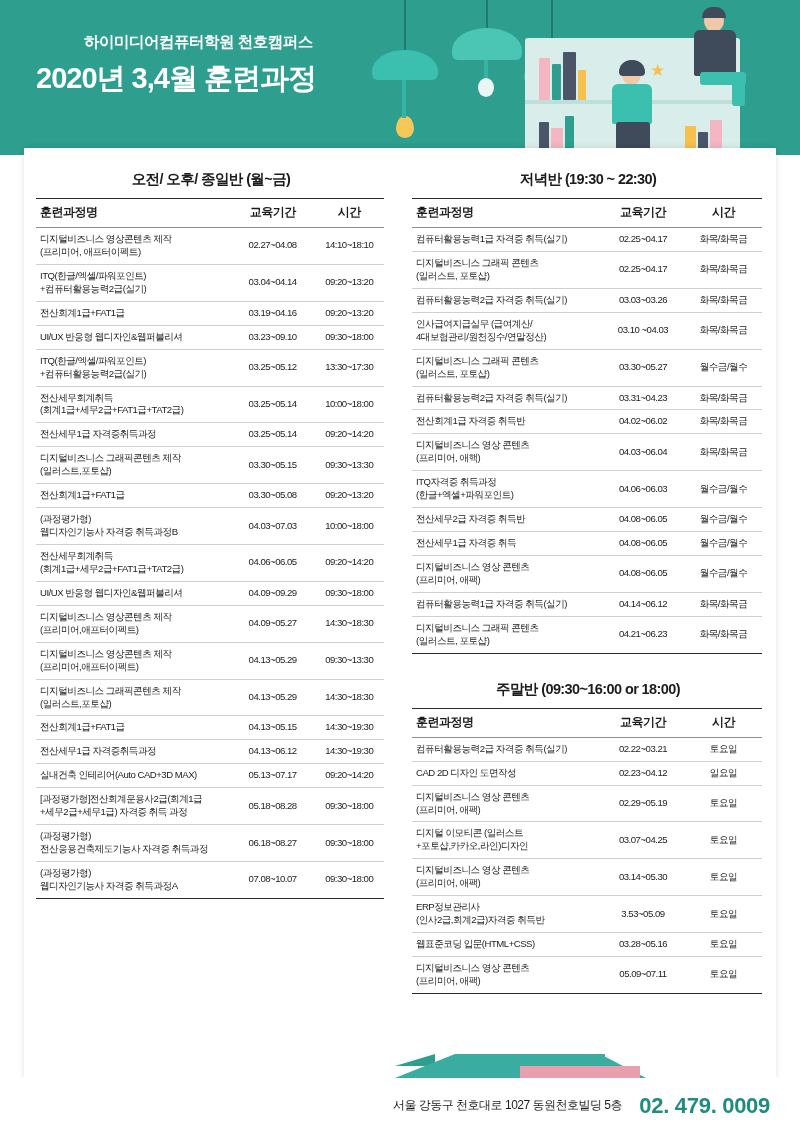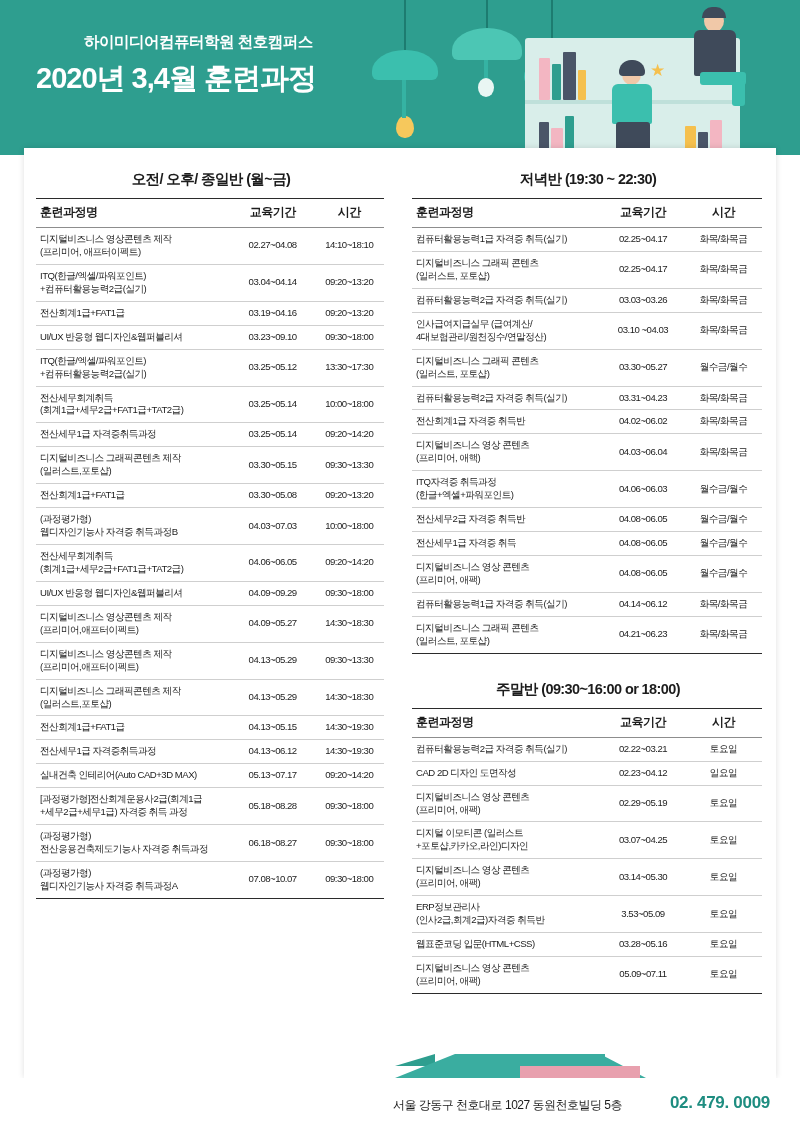--- a/index.html
+++ b/index.html
@@ -132,21 +132,21 @@
     position: absolute;
     right: 178px; top: 19px;
     font-size: 12px;
     font-weight: normal;
     color: #1c1c1c;
     letter-spacing: -0.5px;
   }
   .footer-tel {
     position: absolute;
     right: 30px; top: 15px;
-    font-size: 17px;
+    font-size: 22px;
     font-weight: bold;
     color: #1e8d80;
     letter-spacing: -0.3px;
   }
   .ribbon-a {
     position: absolute;
     left: 395px; bottom: 54px;
     width: 0; height: 0;
     border-left: 60px solid transparent;
     border-bottom: 24px solid #3aada0;

